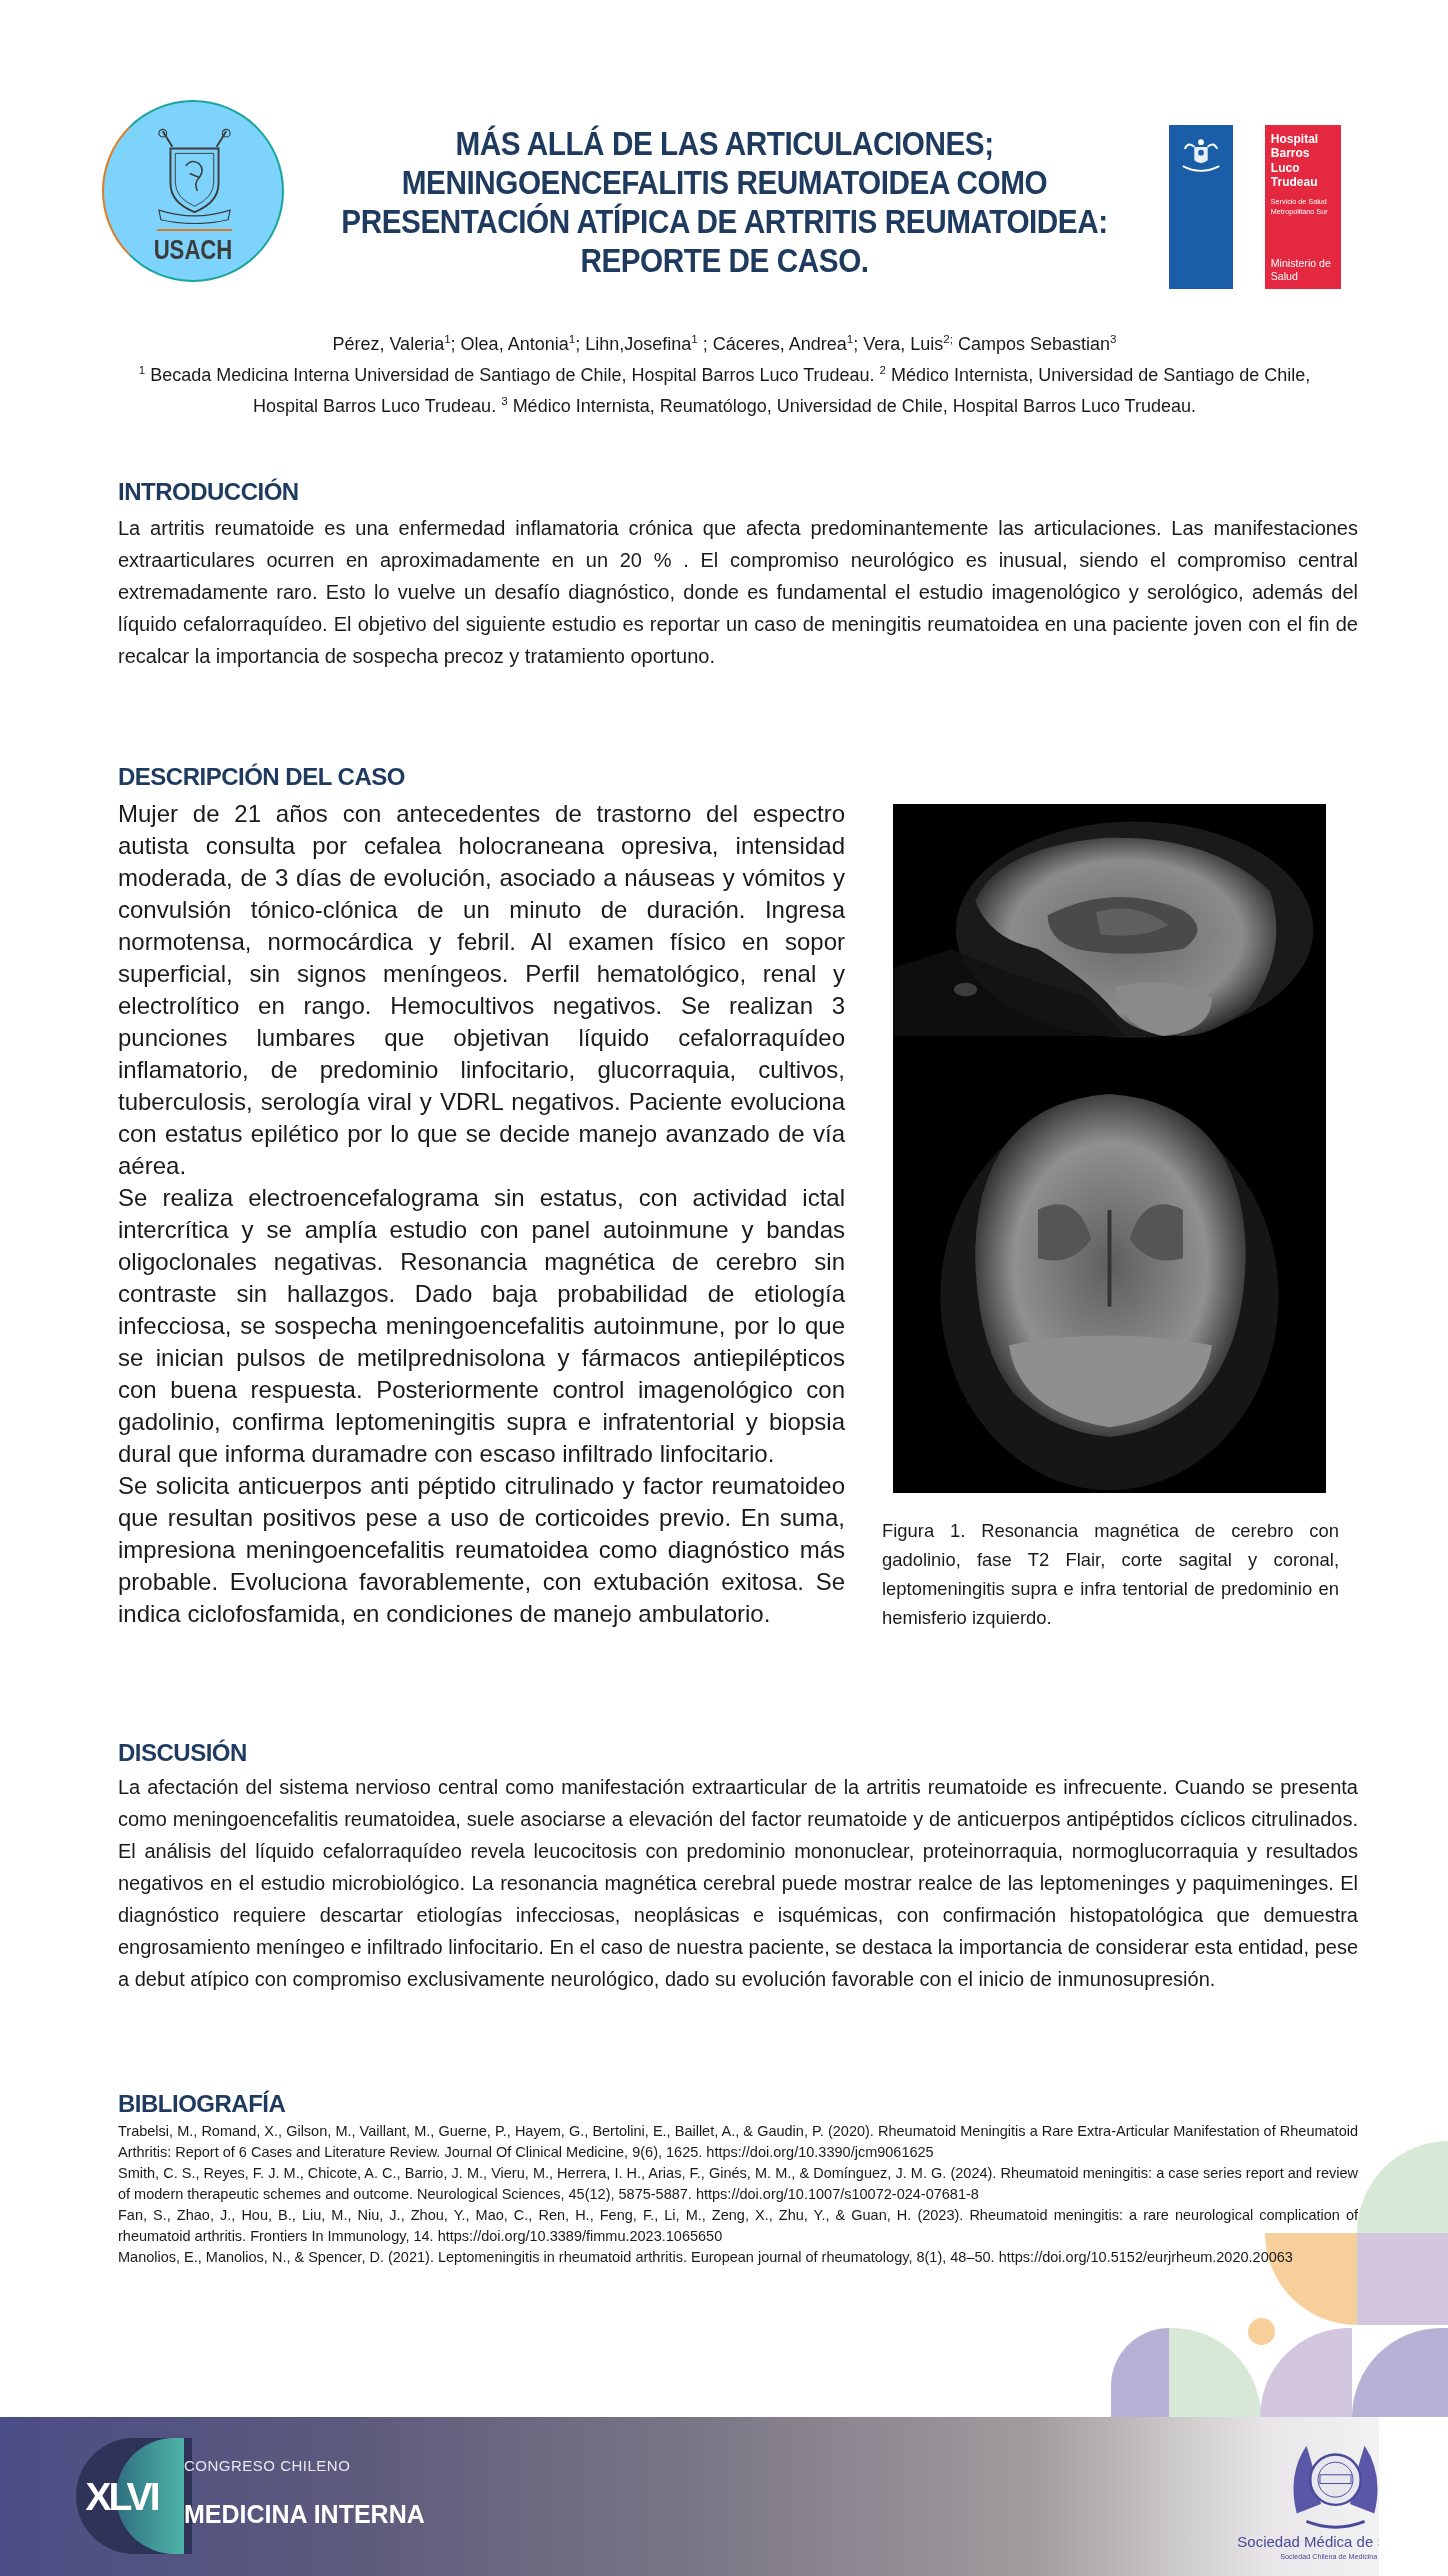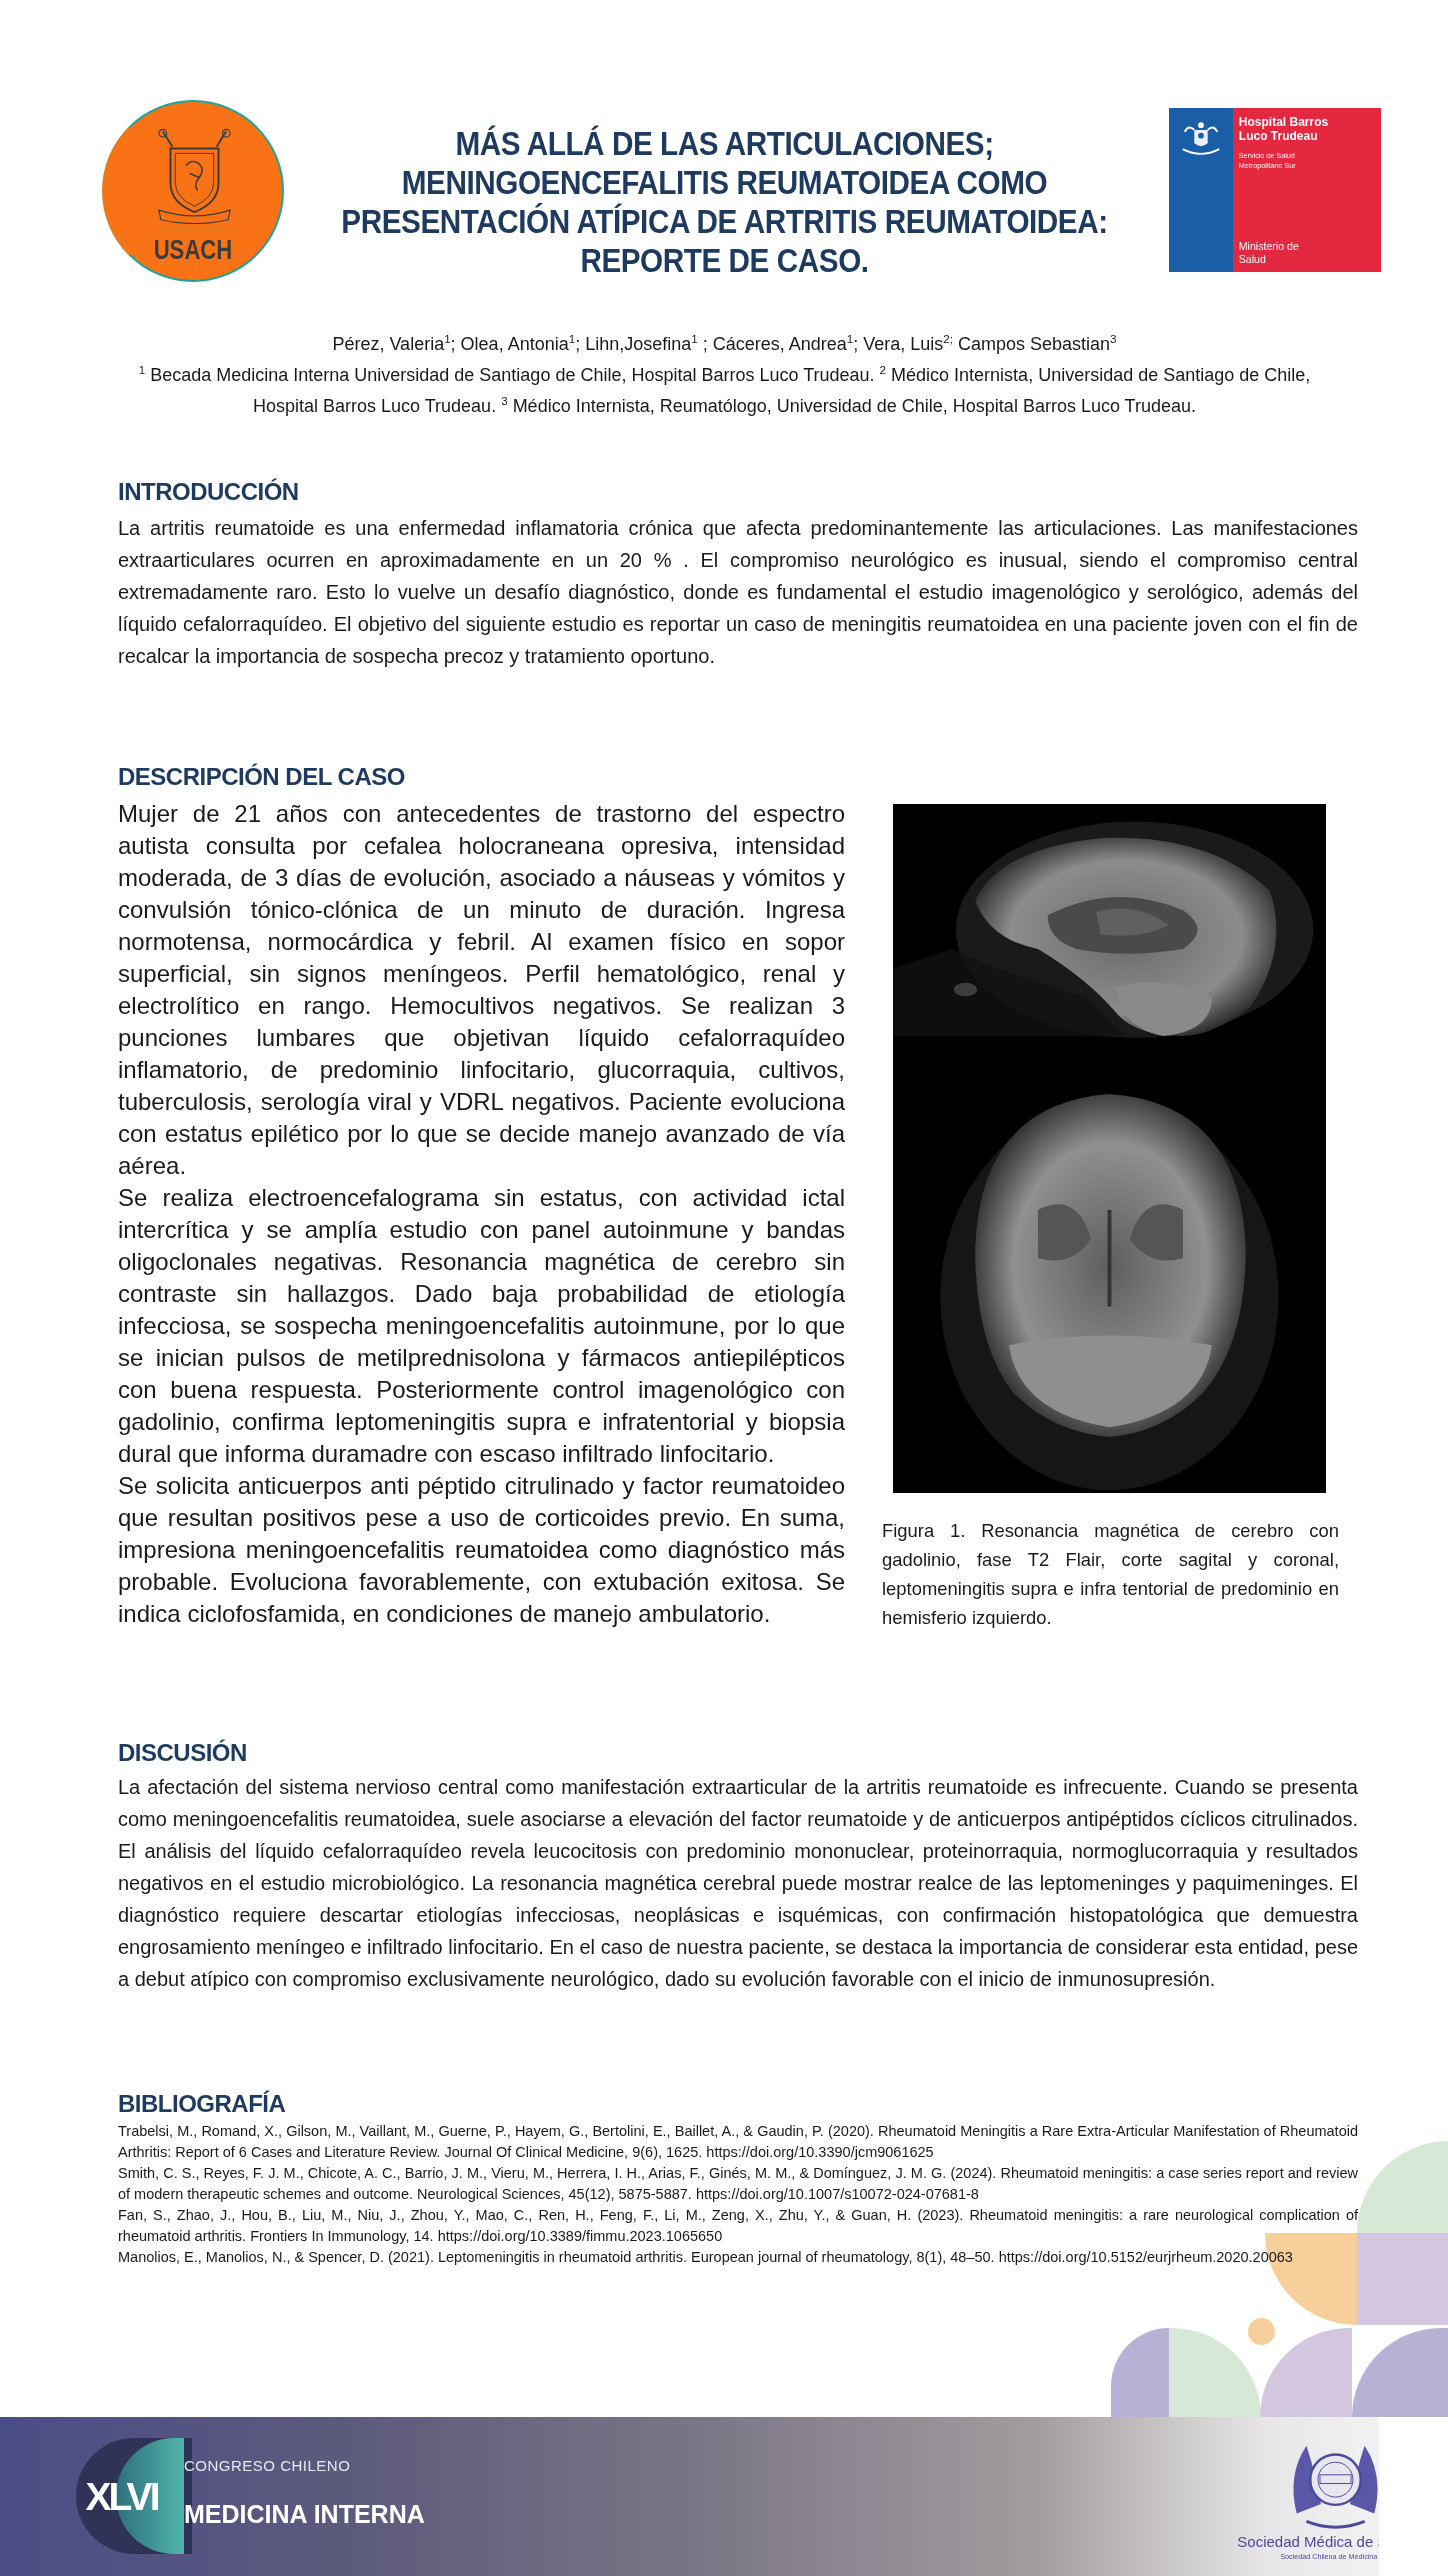--- a/index.html
+++ b/index.html
@@ -1,31 +1,31 @@
 <!DOCTYPE html>
 <html><head>
 <meta charset="utf-8">
 <style>
   * { box-sizing: border-box; margin: 0; padding: 0; }
   html, body { width: 1449px; height: 2576px; background: #ffffff; overflow: hidden; }
   body { position: relative; font-family: "Liberation Sans", sans-serif; color: #1a1a1a; }
 
   .header { position: absolute; left: 0; top: 0; width: 1449px; height: 309px; }
   .usach-logo { position: absolute; left: 102px; top: 100px; width: 182px; height: 182px; border-radius: 50%;
-    border: 2.9px solid #1aa59a; border-left-color: #e07b22; border-bottom-color: #1aa59a; background: #f97316; }
+    border: 2.9px solid #1aa59a; border-left-color: #e07b22; border-bottom-color: #1aa59a; background: #7dd3fc; }
   .usach-logo .crest { position: absolute; left: 53px; top: 25px; width: 75px; height: 97px; }
   .usach-logo .line { position: absolute; left: 53px; top: 127px; width: 75px; height: 1.9px; background: #e07b22; }
   .usach-logo .name { position: absolute; left: 0; right: 0; top: 133px; text-align: center; font-weight: bold;
     font-size: 27px; color: #3c3c3c; letter-spacing: 0px; font-family: "Liberation Sans Narrow", "Liberation Sans", sans-serif; transform: scaleX(0.82); }
 
   .title { position: absolute; left: 290px; top: 124px; width: 869px; text-align: center;
     color: #1e3a5f; font-weight: bold; font-size: 33px; line-height: 39px; letter-spacing: -0.5px; }
   .title span { display: block; transform: scaleX(0.9); }
 
-  .hbl-logo { position: absolute; left: 1169px; top: 108px; width: 212px; height: 164px; display: flex; }
+  .hbl-logo { position: absolute; left: 1169px; top: 125px; width: 172px; height: 164px; display: flex; gap: 32px; }
   .hbl-logo .blue { width: 64px; background: #1b5ea8; position: relative; }
   .hbl-logo .red { flex: 1; background: #e3283f; color: #fff; padding: 6.8px 5.8px; position: relative; }
   .hbl-logo .red .l1 { font-weight: bold; font-size: 12px; line-height: 14.5px; }
   .hbl-logo .red .l2 { font-size: 7.2px; line-height: 9.7px; margin-top: 7.7px; }
   .hbl-logo .red .l3 { position: absolute; left: 5.8px; bottom: 6.8px; font-size: 10.6px; line-height: 12.6px; }
   .hbl-logo .coat { position: absolute; left: 9.7px; top: 11.6px; width: 44px; height: 39px; }
 
   .authors { position: absolute; left: 116px; top: 326px; width: 1217px; text-align: center; font-size: 18px; line-height: 26px; color: #1a1a1a; }
   .authors sup { font-size: 11.6px; }
 

